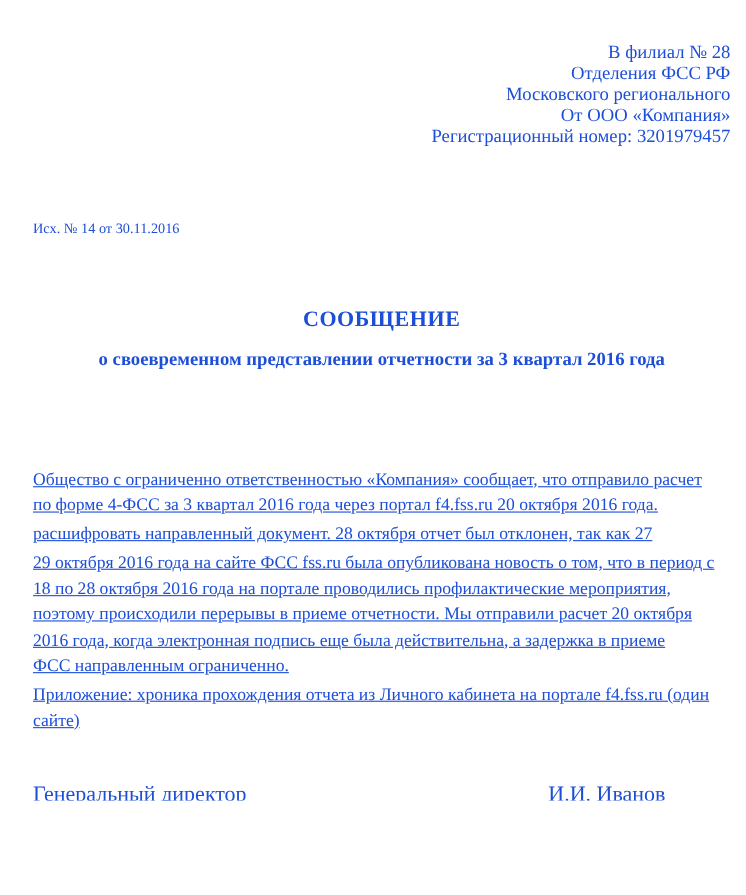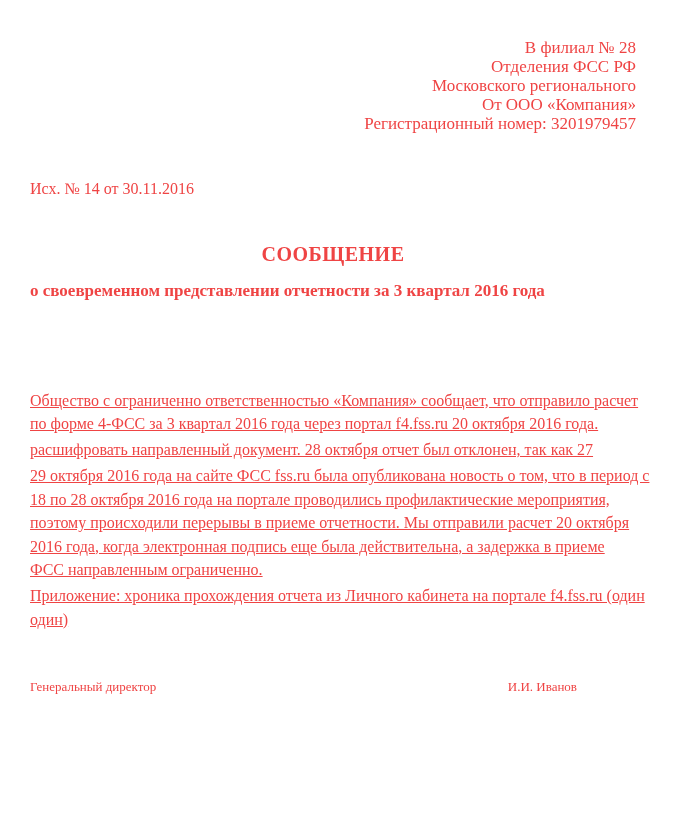--- a/index.html
+++ b/index.html
@@ -5,47 +5,47 @@
   html, body {
     margin: 0;
     padding: 0;
     background: #ffffff;
   }
   .page {
     position: relative;
     width: 678px;
     height: 728px;
     box-sizing: border-box;
-    padding: 38px 42px 0 30px;
+    padding: 38px 14px 0 30px;
     background: #ffffff;
-    color: #ef4444;
+    color: #1d4ed8;
     font-family: "Liberation Serif", "DejaVu Serif", serif;
     overflow: hidden;
   }
   .recipient-block {
     text-align: right;
     font-size: 17px;
     line-height: 19px;
   }
   .outgoing-line {
-    margin-top: 44px;
-    font-size: 16px;
+    margin-top: 63px;
+    font-size: 13px;
     line-height: 23.5px;
   }
   .doc-title {
-    margin-top: 41px;
+    margin-top: 58px;
     text-align: center;
     font-size: 20px;
     font-weight: bold;
     line-height: 24px;
     letter-spacing: 0.5px;
   }
   .doc-subtitle {
     margin-top: 13px;
-    text-align: left;
+    text-align: center;
     font-size: 17px;
     font-weight: bold;
     line-height: 24px;
   }
   .body-block {
     margin-top: 86px;
     text-decoration: underline;
   }
   .para {
     font-size: 16px;
@@ -53,21 +53,21 @@
     margin: 0 0 2.5px 0;
   }
   .para .line {
     white-space: nowrap;
   }
   .signature-row {
     margin-top: 44px;
     display: flex;
     justify-content: space-between;
     align-items: baseline;
-    font-size: 13px;
+    font-size: 20px;
     line-height: 23.5px;
     padding-right: 59px;
   }
 </style>
 </head>
 <body>
 
 <div class="page">
 
   <div class="recipient-block">
@@ -98,21 +98,21 @@
     <div class="para">
       <div class="line">29 октября 2016 года на сайте ФСС fss.ru была опубликована новость о том, что в период с</div>
       <div class="line">18 по 28 октября 2016 года на портале проводились профилактические мероприятия,</div>
       <div class="line">поэтому происходили перерывы в приеме отчетности. Мы отправили расчет 20 октября</div>
       <div class="line">2016 года, когда электронная подпись еще была действительна, а задержка в приеме</div>
       <div class="line">ФСС направленным ограниченно.</div>
     </div>
 
     <div class="para">
       <div class="line">Приложение: хроника прохождения отчета из Личного кабинета на портале f4.fss.ru (один</div>
-      <div class="line">один)</div>
+      <div class="line">сайте)</div>
     </div>
 
   </div>
 
   <div class="signature-row">
     <span>Генеральный директор</span>
     <span>И.И. Иванов</span>
   </div>
 
 </div>

